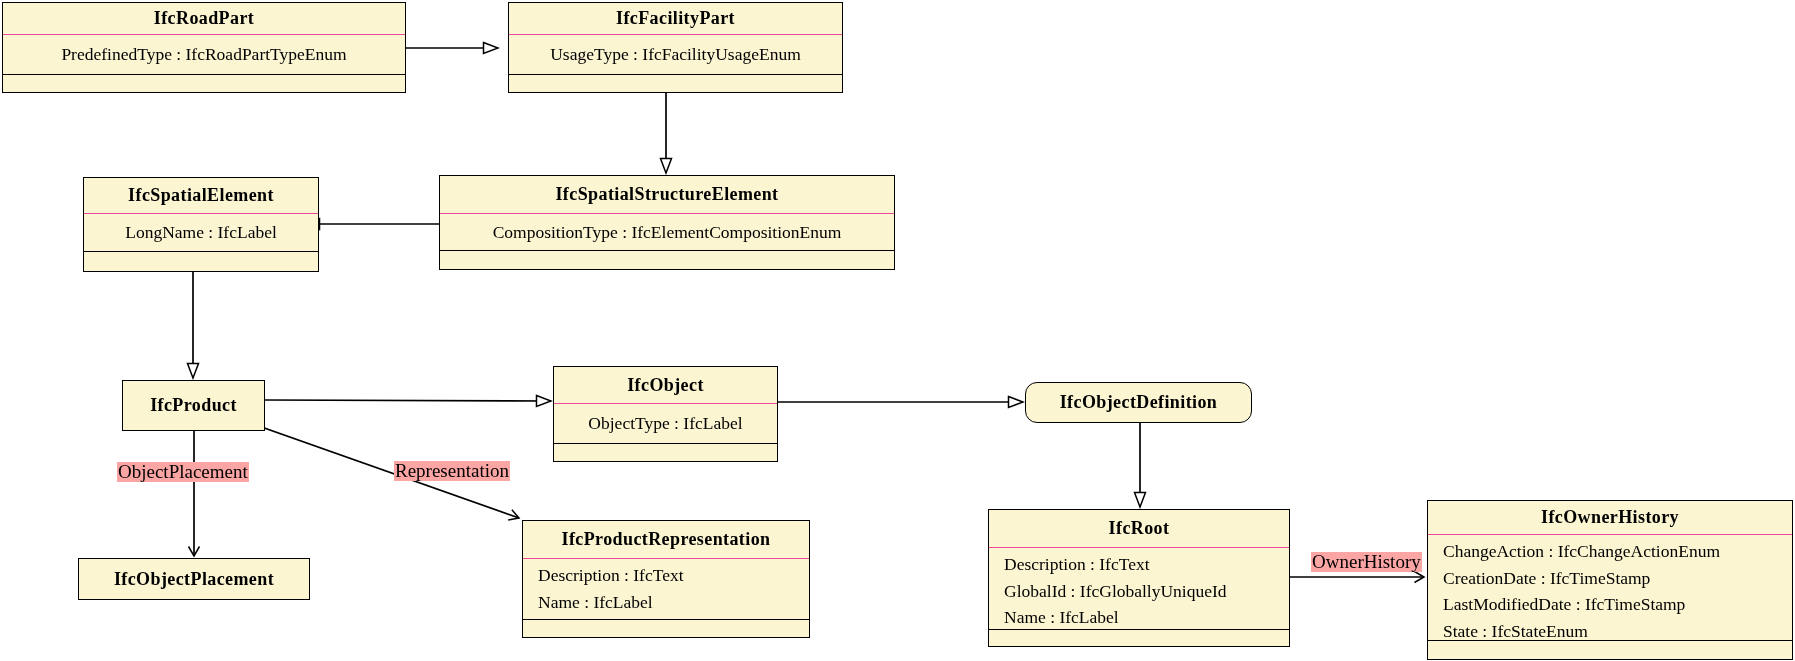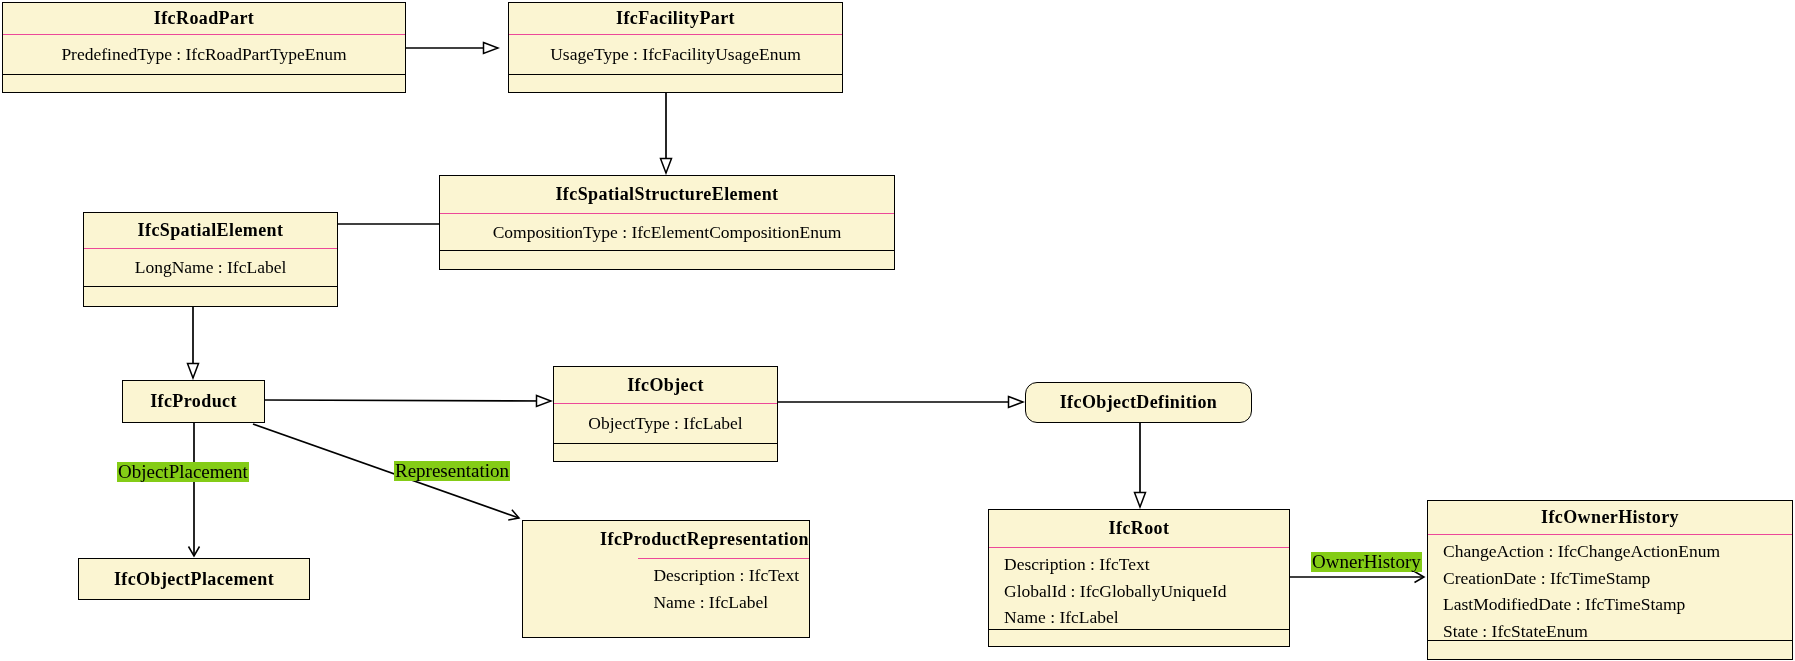--- a/index.html
+++ b/index.html
@@ -43,21 +43,21 @@
     justify-content: center;
     text-align: center;
   }
   .uml-attrs.multi { padding: 3px 10px 0 15px; line-height: 26.5px; }
   .uml-attrs.multi .uml-attr { white-space: nowrap; }
   .uml-empty { border-top: 1px solid #000; flex: 1; }
   .edge-label {
     position: absolute;
     font-size: 19px;
     line-height: 20px;
-    background: #84cc16;
+    background: #fca5a5;
     white-space: nowrap;
     padding: 0 1px;
   }
 </style>
 </head>
 <body>
 
 <div id="canvas">
 
   <svg id="edges" width="1795" height="661" viewBox="0 0 1795 661" xmlns="http://www.w3.org/2000/svg">
@@ -86,51 +86,51 @@
     <div class="uml-attrs single" style="height:40px">PredefinedType : IfcRoadPartTypeEnum</div>
     <div class="uml-empty"></div>
   </div>
 
   <div class="uml-class" style="left:500px; top:2px; width:335px; height:91px;margin-left:8px;">
     <div class="uml-title" style="height:31px">IfcFacilityPart</div>
     <div class="uml-attrs single" style="height:40px">UsageType : IfcFacilityUsageEnum</div>
     <div class="uml-empty"></div>
   </div>
 
-  <div class="uml-class" style="left:83px; top:177px; width:255px; height:95px;margin-top:35px;">
+  <div class="uml-class" style="left:83px; top:177px; width:236px; height:95px;">
     <div class="uml-title" style="height:35px">IfcSpatialElement</div>
     <div class="uml-attrs single" style="height:38px">LongName : IfcLabel</div>
     <div class="uml-empty"></div>
   </div>
 
   <div class="uml-class" style="left:439px; top:175px; width:456px; height:95px;">
     <div class="uml-title" style="height:37px">IfcSpatialStructureElement</div>
     <div class="uml-attrs single" style="height:37px">CompositionType : IfcElementCompositionEnum</div>
     <div class="uml-empty"></div>
   </div>
 
-  <div class="uml-class" style="left:122px; top:380px; width:143px; height:43px;">
+  <div class="uml-class" style="left:122px; top:380px; width:143px; height:51px;">
     <div class="uml-title" style="flex:1">IfcProduct</div>
   </div>
 
   <div class="uml-class" style="left:553px; top:341px; width:225px; height:96px;margin-top:25px;">
     <div class="uml-title" style="height:36px">IfcObject</div>
     <div class="uml-attrs single" style="height:40px">ObjectType : IfcLabel</div>
     <div class="uml-empty"></div>
   </div>
 
   <div class="uml-class" style="left:1025px; top:382px; width:227px; height:41px;border-radius:12px;">
     <div class="uml-title" style="flex:1">IfcObjectDefinition</div>
   </div>
 
   <div class="uml-class" style="left:78px; top:558px; width:232px; height:42px;">
     <div class="uml-title" style="flex:1">IfcObjectPlacement</div>
   </div>
 
-  <div class="uml-class" style="left:522px; top:520px; width:288px; height:118px;align-items:flex-end;">
+  <div class="uml-class" style="left:522px; top:520px; width:288px; height:118px;">
     <div class="uml-title" style="height:37px">IfcProductRepresentation</div>
     <div class="uml-attrs multi" style="height:61px">
       <div class="uml-attr">Description : IfcText</div>
       <div class="uml-attr">Name : IfcLabel</div>
     </div>
     <div class="uml-empty"></div>
   </div>
 
   <div class="uml-class" style="left:988px; top:509px; width:302px; height:138px;">
     <div class="uml-title" style="height:37px">IfcRoot</div>

